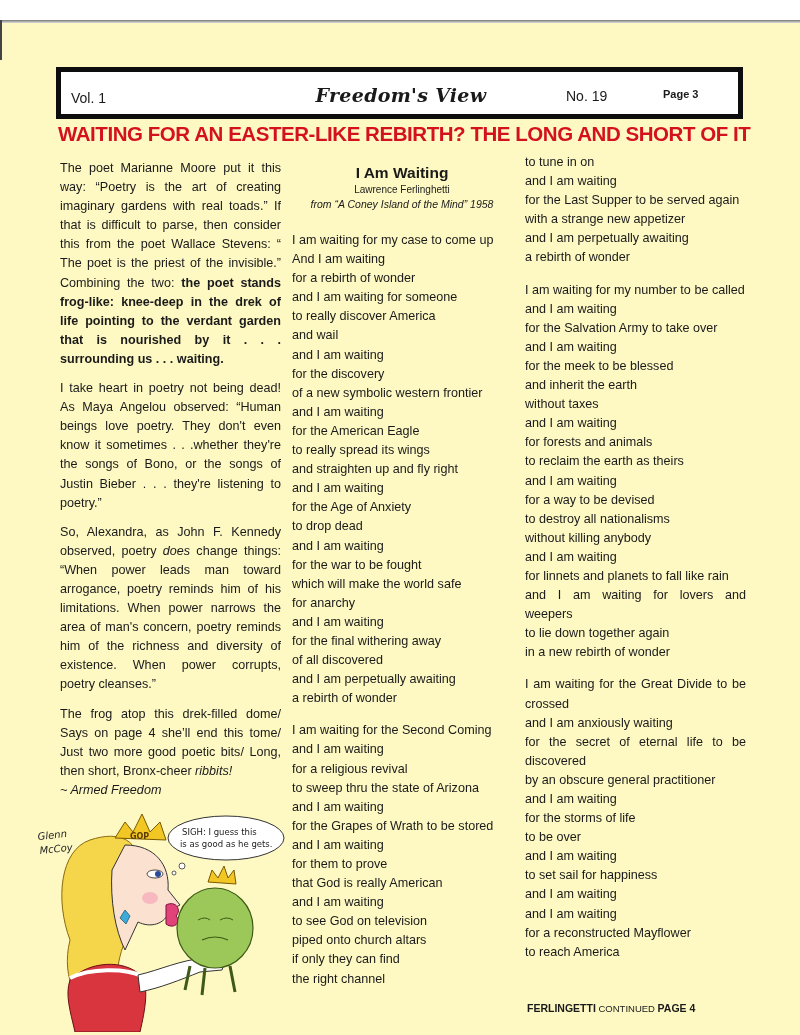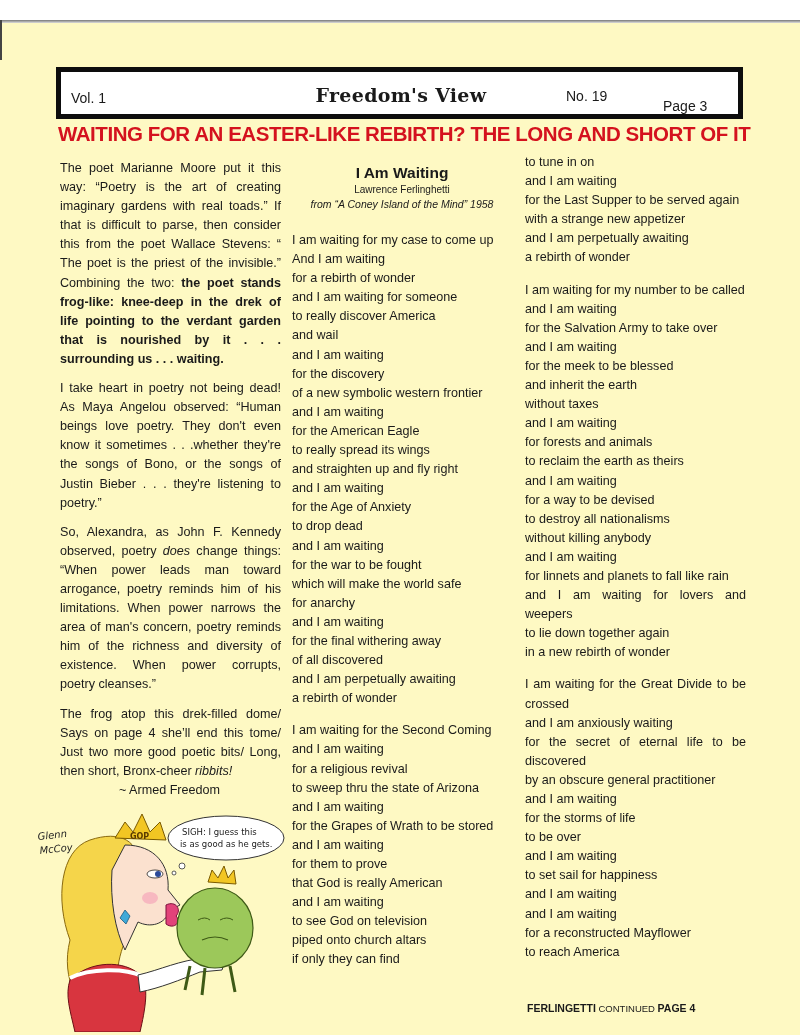--- a/index.html
+++ b/index.html
@@ -11,35 +11,35 @@
   .scan-left { position: absolute; left: 0; top: 0; width: 2px; height: 40px; background: #444; }
 
   .masthead {
     position: absolute; left: 56px; top: 47px; width: 687px; height: 52px;
     border: 5px solid #0d0d0d; background: #fff;
   }
   .masthead .vol { position: absolute; left: 10px; top: 18px; font-size: 14px; }
   .masthead .title {
     position: absolute; left: 230px; top: 12px; width: 220px; text-align: center;
     font-family: "DejaVu Serif", "Liberation Serif", serif; font-size: 19px; font-weight: bold;
-    letter-spacing: 0.3px;
+    font-style: italic; letter-spacing: 0.3px;
   }
   .masthead .issue { position: absolute; left: 505px; top: 16px; font-size: 14px; }
-  .masthead .pg { position: absolute; left: 602px; top: 26px; font-size: 14px; }
+  .masthead .pg { position: absolute; left: 602px; top: 16px; font-size: 11px; font-weight: bold; }
 
   .headline {
     position: absolute; left: 58px; top: 102px; width: 690px;
     font-size: 20.5px; font-weight: bold; color: #d4121e; letter-spacing: -0.45px; white-space: nowrap;
   }
 
   .col { position: absolute; font-size: 12.6px; line-height: 19.1px; }
   .col1 { left: 60px; top: 139px; width: 221px; }
   .col1 p { text-align: justify; margin-bottom: 10px; }
   .col1 .bold { font-weight: bold; }
-  .col1 .sig { text-align: center; margin-top: -10px; padding-right: 2px; }
+  .col1 .sig { text-align: left; font-style: italic; margin-top: -10px; padding-right: 2px; }
 
   .col2 { left: 292px; top: 143px; width: 220px; }
   .poem-title { text-align: center; font-weight: bold; font-size: 15.5px; line-height: 20px; }
   .poem-author { text-align: center; font-size: 10px; line-height: 14px; }
   .poem-source { text-align: center; font-style: italic; font-size: 10.5px; line-height: 14px; margin-bottom: 20px; }
   .stanza { margin-bottom: 13px; }
   .stanza div { white-space: nowrap; }
 
   .col3 { left: 525px; top: 133px; width: 221px; }
   .col3 .stanza div { white-space: normal; }
@@ -157,20 +157,21 @@
           <div>to sweep thru the state of Arizona</div>
           <div>and I am waiting</div>
           <div>for the Grapes of Wrath to be stored</div>
           <div>and I am waiting</div>
           <div>for them to prove</div>
           <div>that God is really American</div>
           <div>and I am waiting</div>
           <div>to see God on television</div>
           <div>piped onto church altars</div>
           <div>if only they can find</div>
+          <div>the right channel</div>
         </div>
       </div>
   </div>
 
   <div class="col col3">
     <div id="col3-stanzas">
         <div class="stanza">
           <div>to tune in on</div>
           <div>and I am waiting</div>
           <div>for the Last Supper to be served again</div>

